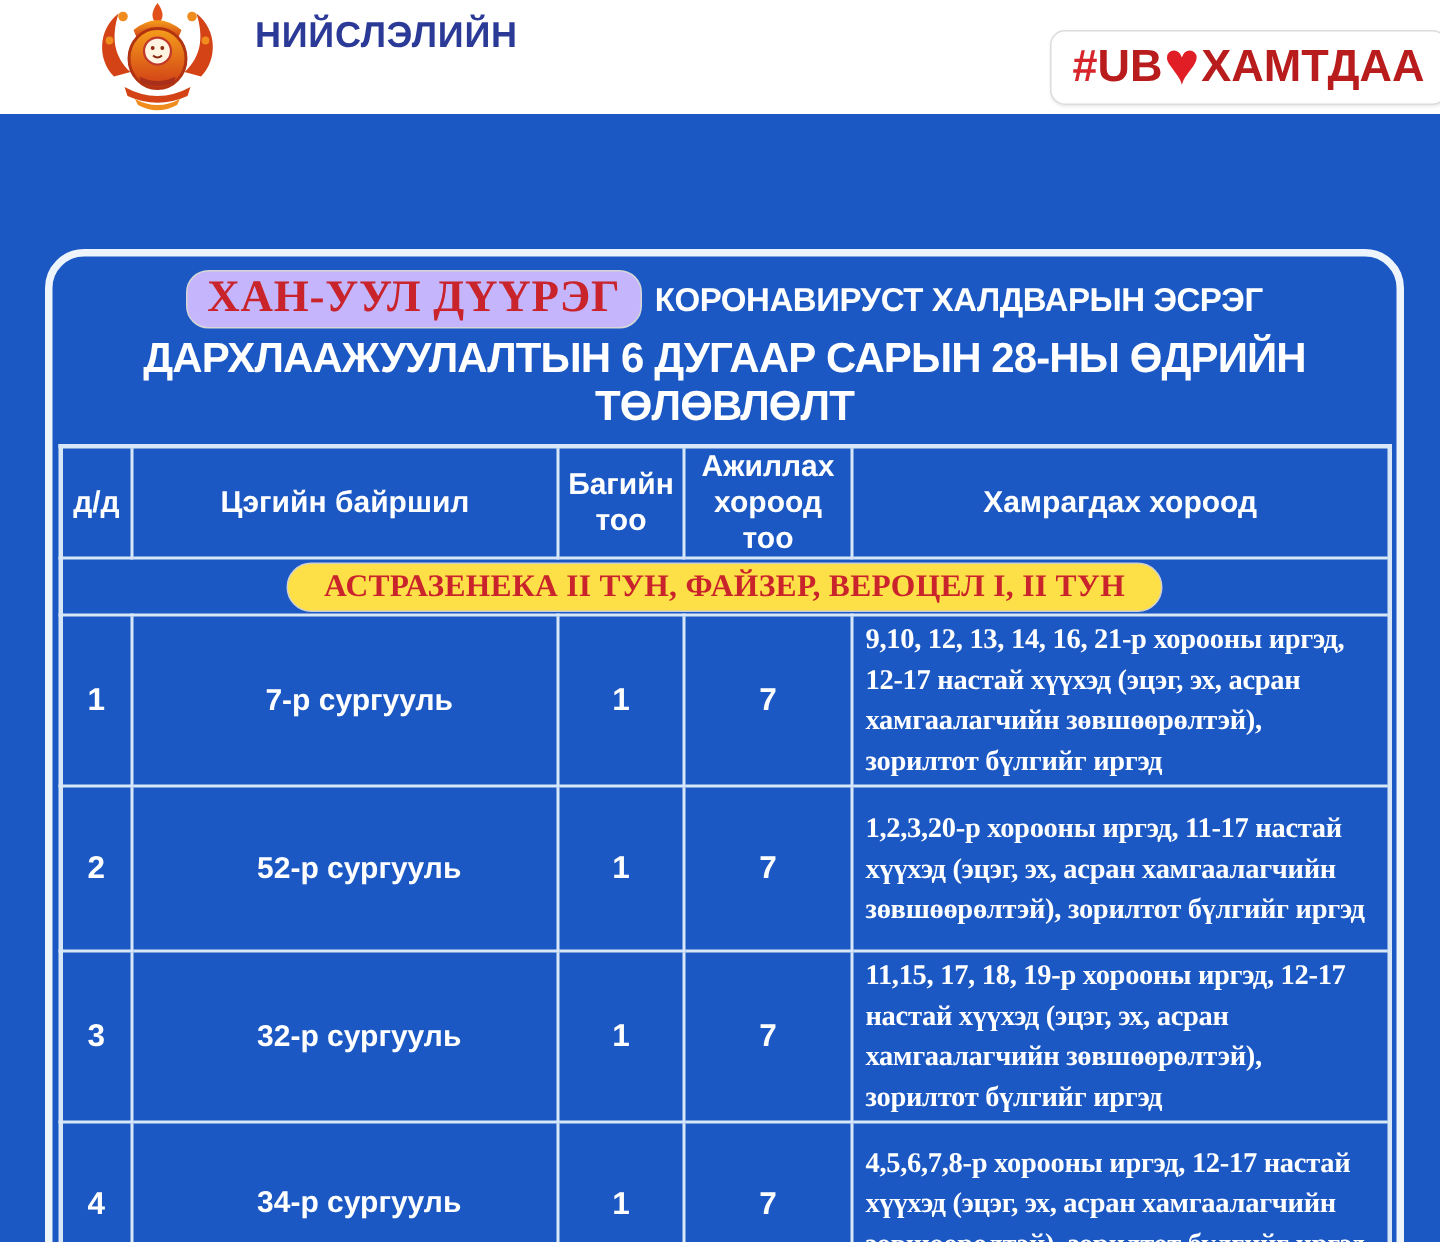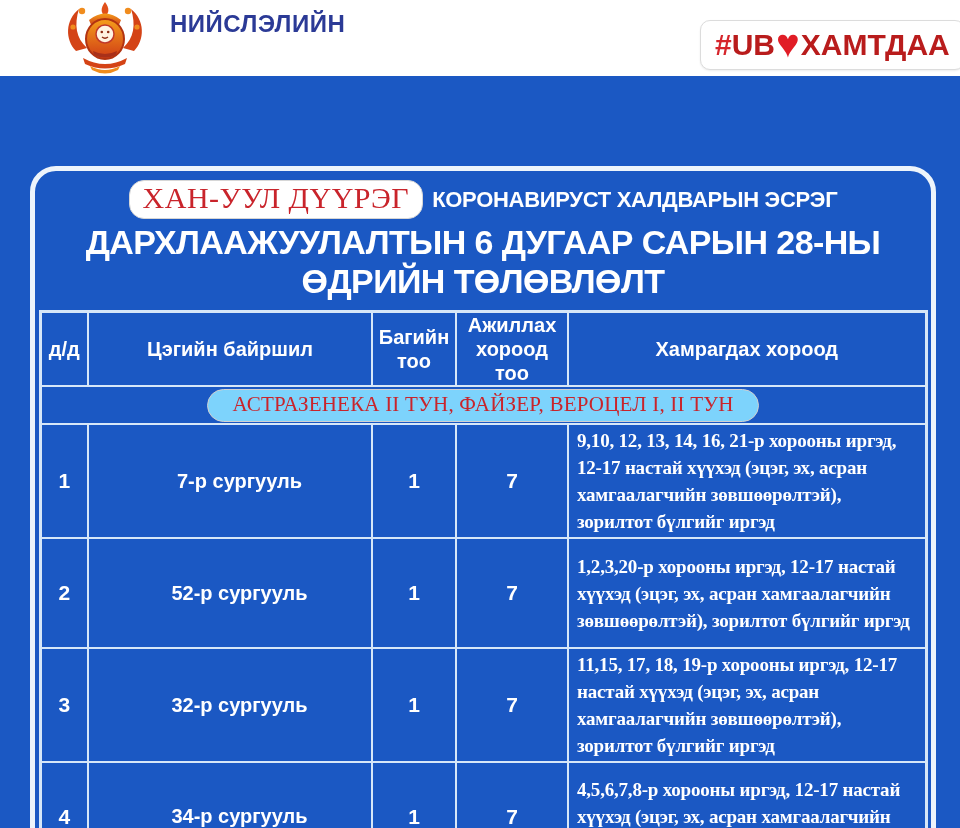--- a/index.html
+++ b/index.html
@@ -25,38 +25,38 @@
   
   .blue-bg{position:absolute;left:0;top:76px;width:960px;height:752px;background:#1b58c3;}
   .frame{
     position:absolute;left:30px;top:90px;width:906px;height:726px;box-sizing:border-box;
     border:5px solid #edf4fb;border-radius:26px;
   }
   
   .title{margin-top:9px;text-align:center;color:#ffffff;font-weight:bold;}
   .title-line1{display:flex;justify-content:center;align-items:center;gap:9px;}
   .district-badge{
-    display:inline-block;background:#ffffff;color:#c9242b;border:1px solid #d6d6d6;
+    display:inline-block;background:#c4b5fd;color:#c9242b;border:1px solid #d6d6d6;
     border-radius:15px;padding:0 13px 3px 13px;
-    font-family:"Liberation Serif",serif;font-size:30px;font-weight:normal;letter-spacing:0.5px;
+    font-family:"Liberation Serif",serif;font-size:30px;font-weight:bold;letter-spacing:0.5px;
   }
   .title-rest{font-size:22px;letter-spacing:-0.3px;}
-  .title-line2{font-size:34px;margin-top:4px;letter-spacing:-0.6px;}
+  .title-line2{font-size:28px;margin-top:4px;letter-spacing:-0.6px;}
   
   table.vax{
     width:886px;margin:9px auto 0 auto;border-collapse:collapse;table-layout:fixed;
     border:3px solid #d7e7f8;
   }
   .vax th,.vax td{border:2px solid #d7e7f8;color:#ffffff;overflow:hidden;}
   .vax thead th{font-size:20px;font-weight:bold;height:48px;line-height:1.2;padding:0 2px;}
   tr.band-row td{height:34px;text-align:center;padding:1px 0;}
   .band-pill{
-    display:inline-block;background:#7dd3fc;border:1px solid #d0d0d0;border-radius:999px;
+    display:inline-block;background:#fde047;border:1px solid #d0d0d0;border-radius:999px;
     padding:2px 24px 4px 24px;color:#c9242b;font-family:"Liberation Serif",serif;
-    font-weight:normal;font-size:21px;letter-spacing:0.2px;white-space:nowrap;
+    font-weight:bold;font-size:21px;letter-spacing:0.2px;white-space:nowrap;
   }
   tr.data-row{height:110px;}
   td.c-num,td.c-count{text-align:center;font-size:21px;font-weight:bold;}
   td.c-loc{text-align:center;padding-left:20px;font-size:20px;font-weight:bold;}
   td.c-kh{
     text-align:left;vertical-align:middle;padding:2px 6px 2px 8px;
     font-size:19px;font-weight:bold;line-height:27px;letter-spacing:-0.2px;font-family:Liberation Serif, serif;
   }
 </style>
 </head>
@@ -139,21 +139,21 @@
           <td class="c-loc">7-р сургууль</td>
           <td class="c-count">1</td>
           <td class="c-count">7</td>
           <td class="c-kh">9,10, 12, 13, 14, 16, 21-р хорооны иргэд, 12-17 настай хүүхэд (эцэг, эх, асран хамгаалагчийн зөвшөөрөлтэй), зорилтот бүлгийг иргэд</td>
         </tr>
         <tr class="data-row">
           <td class="c-num">2</td>
           <td class="c-loc">52-р сургууль</td>
           <td class="c-count">1</td>
           <td class="c-count">7</td>
-          <td class="c-kh">1,2,3,20-р хорооны иргэд, 12-17 настай хүүхэд (эцэг, эх, асран хамгаалагчийн зөвшөөрөлтэй), зорилтот бүлгийг иргэд</td>
+          <td class="c-kh">1,2,3,20-р хорооны иргэд, 11-17 настай хүүхэд (эцэг, эх, асран хамгаалагчийн зөвшөөрөлтэй), зорилтот бүлгийг иргэд</td>
         </tr>
         <tr class="data-row">
           <td class="c-num">3</td>
           <td class="c-loc">32-р сургууль</td>
           <td class="c-count">1</td>
           <td class="c-count">7</td>
           <td class="c-kh">11,15, 17, 18, 19-р хорооны иргэд, 12-17 настай хүүхэд (эцэг, эх, асран хамгаалагчийн зөвшөөрөлтэй), зорилтот бүлгийг иргэд</td>
         </tr>
         <tr class="data-row">
           <td class="c-num">4</td>

